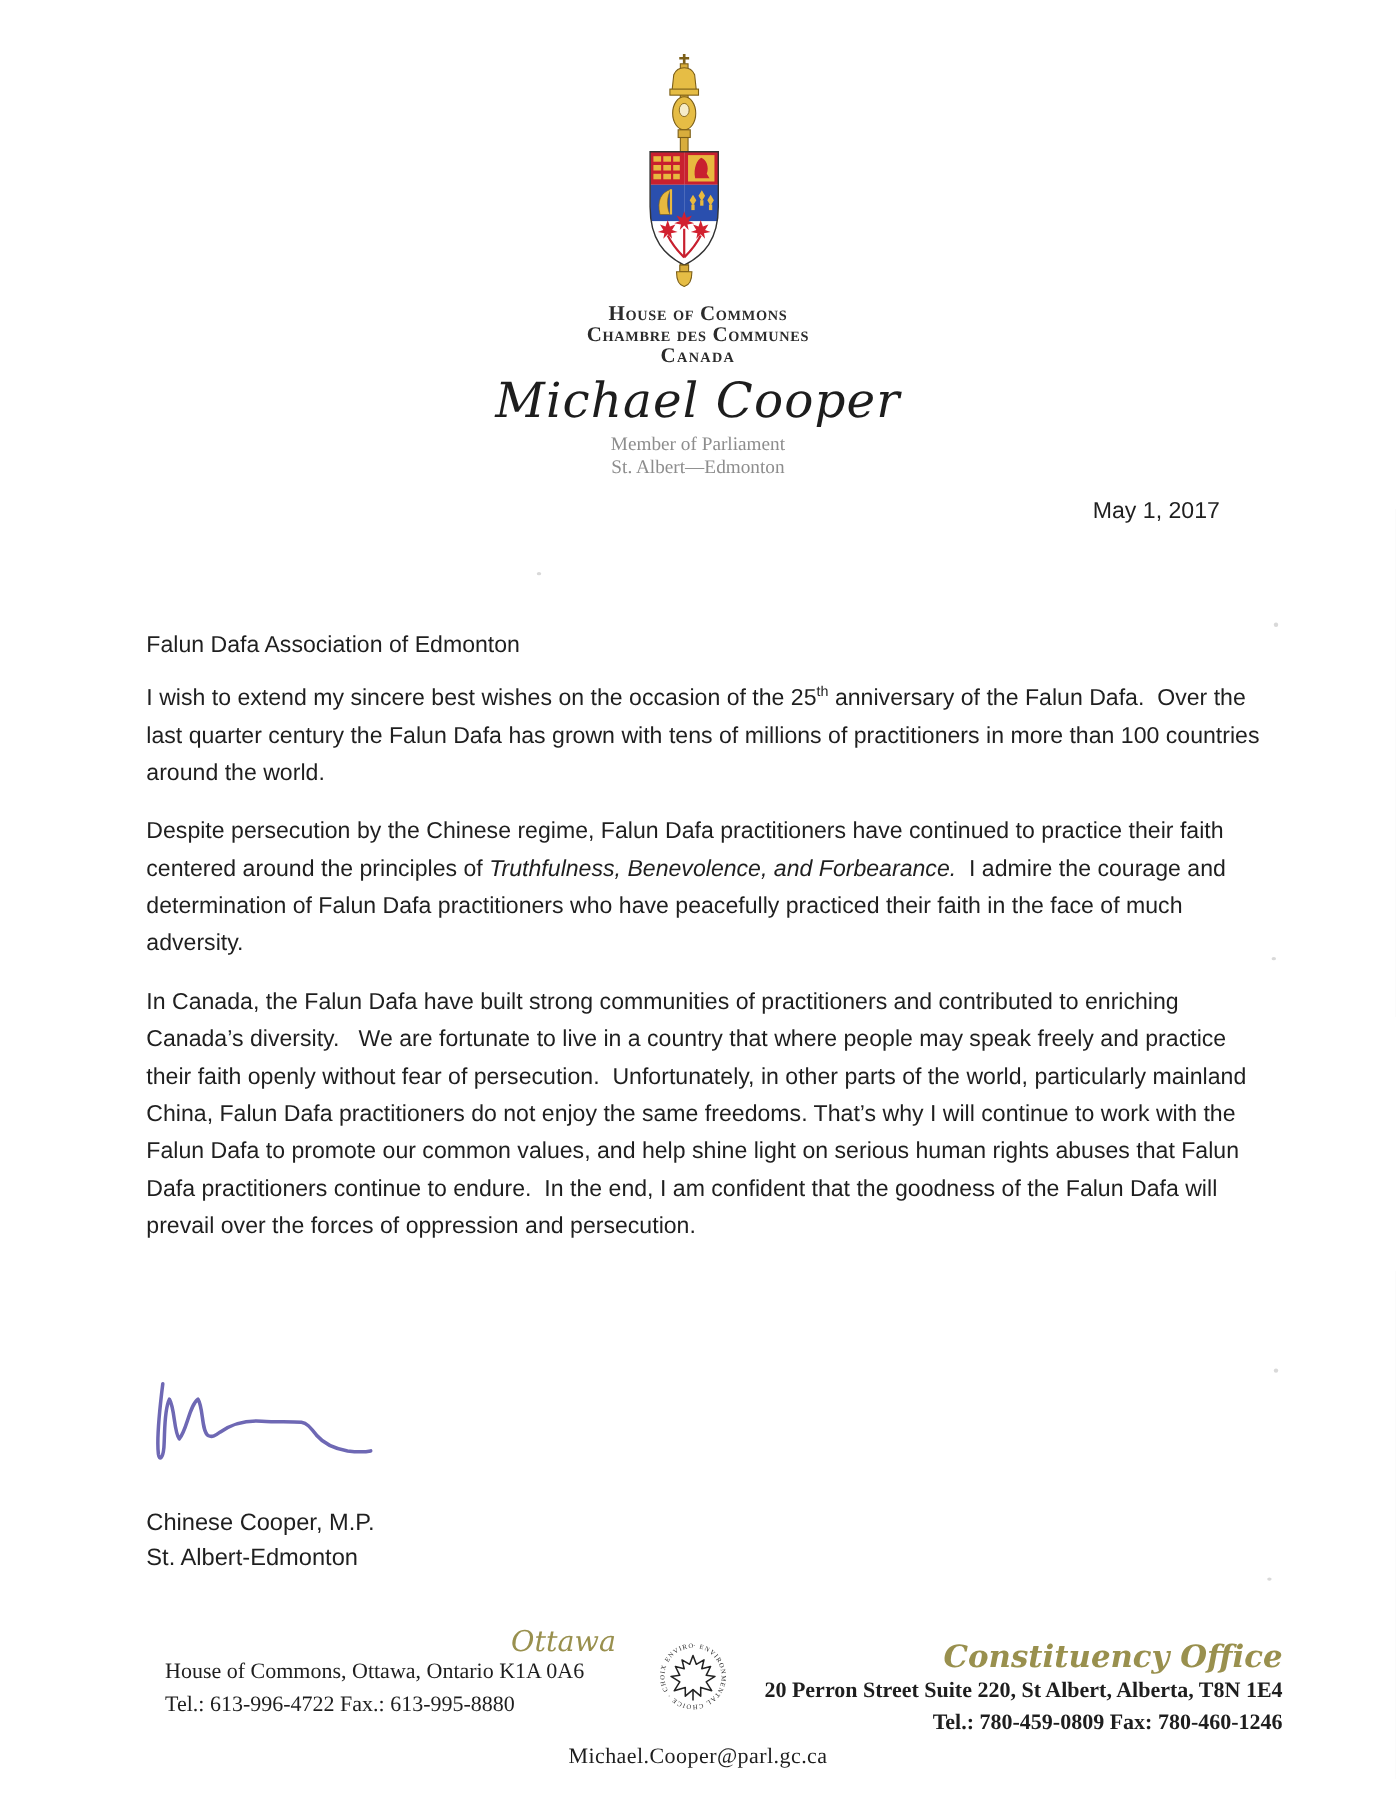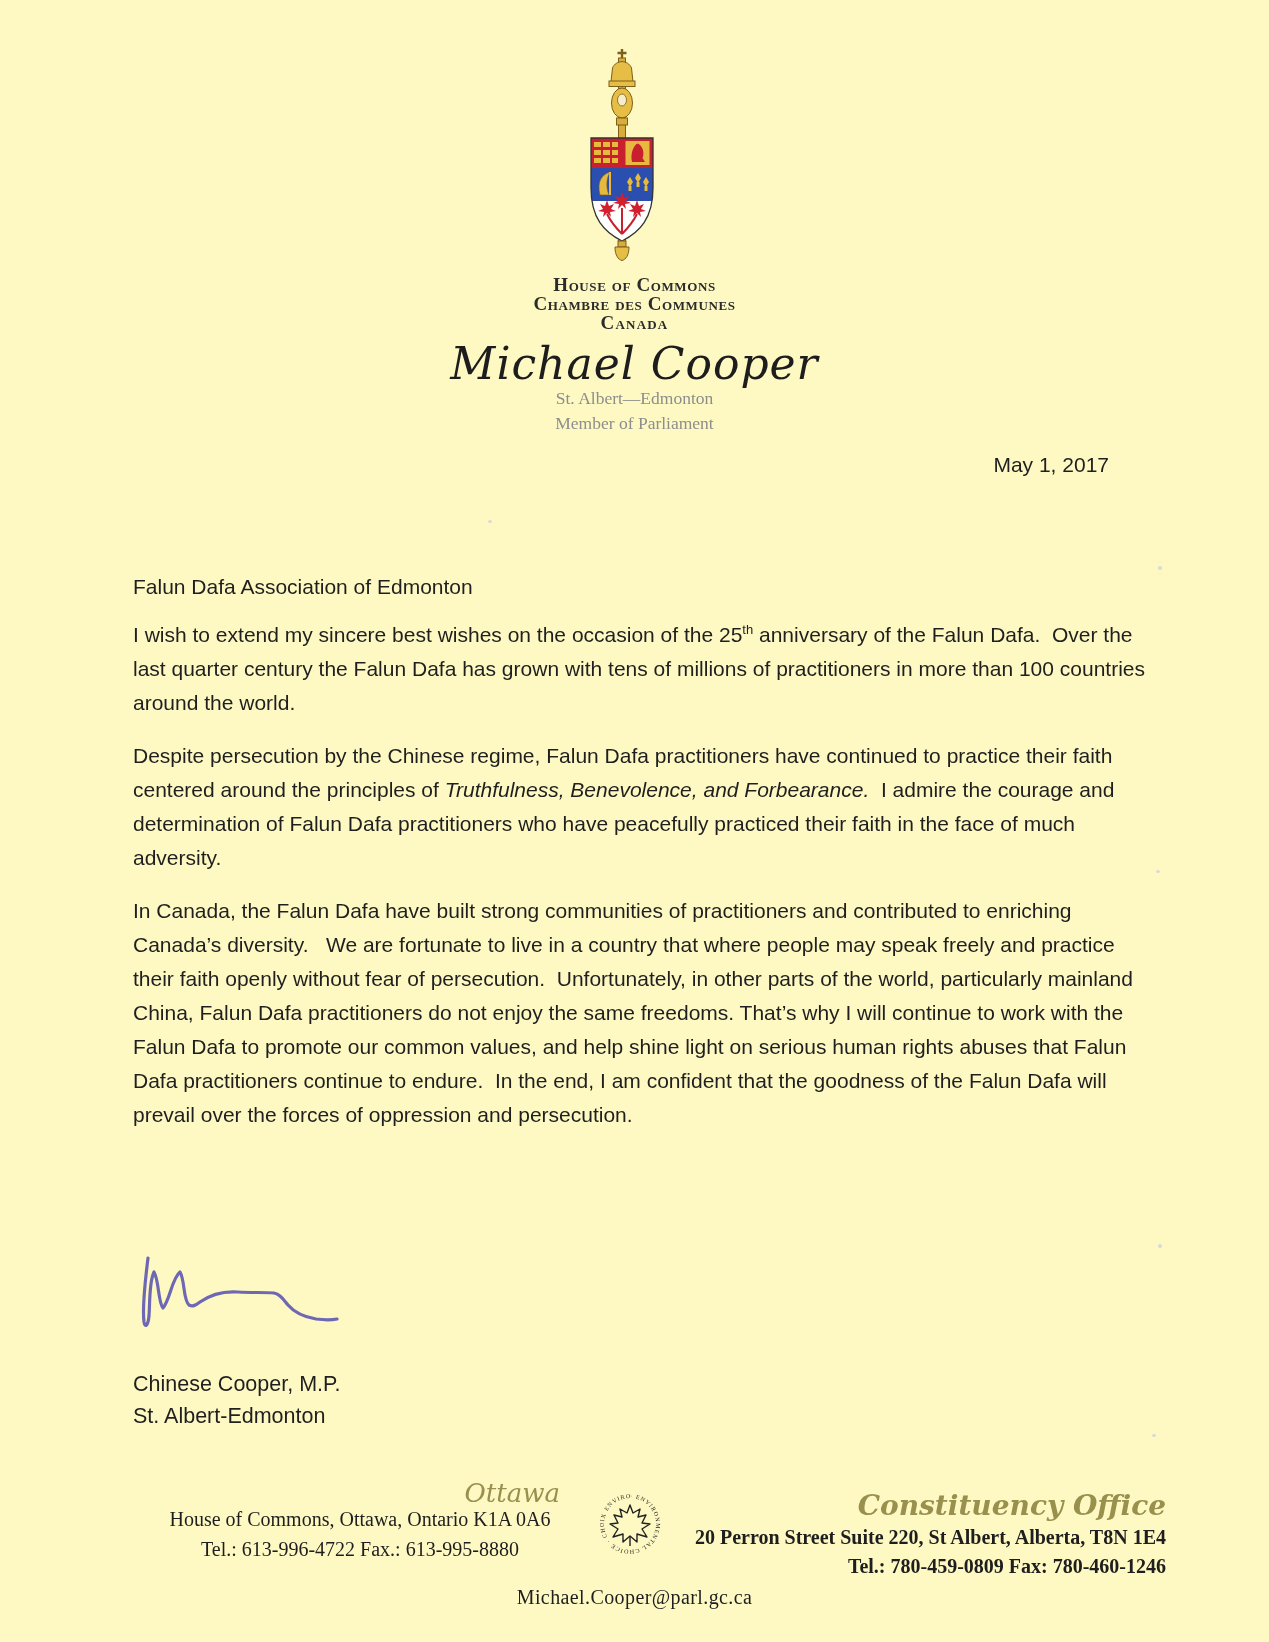--- a/index.html
+++ b/index.html
@@ -1,17 +1,17 @@
 <!DOCTYPE html>
 <html><head>
 <meta charset="utf-8">
 <style>
   html,body{margin:0;padding:0;background:#e8e8e8;}
   .page{
-    position:relative;width:1269px;height:1642px;background:#fef9c3;
+    position:relative;width:1269px;height:1642px;background:#ffffff;
     margin:0 auto;overflow:hidden;
     font-family:"Liberation Sans",sans-serif;color:#1f1f1f;
   }
   
   .letterhead{position:absolute;top:48px;left:0;width:100%;text-align:center;}
   .crest{display:inline-block;margin-left:-26px;}
   .org-lines{margin-top:8px;font-family:"Liberation Serif",serif;color:#2b2b2b;}
   .org-line{font-variant:small-caps;font-size:19px;line-height:19px;font-weight:600;letter-spacing:.6px;}
   .org-line.canada{letter-spacing:1.2px;}
   .member-script{
@@ -32,21 +32,21 @@
   
   .signature{position:absolute;left:136px;top:1248px;}
   .sig-block{position:absolute;left:133px;top:1368px;font-size:21.5px;line-height:32px;}
   
   .script-word{font-family:"DejaVu Serif",serif;font-style:italic;color:#99904e;}
   .footer-left{position:absolute;left:150px;top:1479px;width:420px;}
   .footer-left .script-word{display:block;text-align:right;padding-right:10px;font-size:26px;line-height:28px;}
   .footer-right{position:absolute;left:666px;top:1491px;width:500px;text-align:right;font-weight:bold;}
   .footer-right .script-word{display:block;font-size:28px;line-height:30px;}
   .addr{font-family:"Liberation Serif",serif;font-size:20px;line-height:24px;color:#1e1e1e;}
-  .footer-left .addr{text-align:center;}
+  .footer-left .addr{}
   .footer-left .addr.phone{margin-top:6px;}
   .footer-right .addr{margin-top:4px;}
   .footer-right .addr.phone{margin-top:5px;}
   .seal{position:absolute;left:598px;top:1492px;}
   .email-line{position:absolute;top:1586px;left:0;width:100%;text-align:center;
     font-family:"Liberation Serif",serif;font-size:20px;letter-spacing:.4px;color:#1e1e1e;}
   
   .speck{position:absolute;border-radius:50%;background:#d9d9d9;}
 </style>
 </head>
@@ -113,22 +113,22 @@
       <rect x="36" y="193" width="8" height="6" fill="#d8ad3c" stroke="#7c5f18" stroke-width="1"></rect>
       <path d="M33 199 C33 207 36 211.5 40 212.5 C44 211.5 47 207 47 199 Z" fill="#e6bd45" stroke="#7c5f18" stroke-width="1"></path>
     </svg>
 
     <div class="org-lines">
       <div class="org-line">House of Commons</div>
       <div class="org-line">Chambre des Communes</div>
       <div class="org-line canada">Canada</div>
     </div>
     <div class="member-script">Michael Cooper</div>
+    <div class="member-sub first">Member of Parliament</div>
     <div class="member-sub">St. Albert—Edmonton</div>
-    <div class="member-sub first">Member of Parliament</div>
   </div>
 
   <div class="date-line">May 1, 2017</div>
 
   <div class="body-block">
     <div class="recipient">Falun Dafa Association of Edmonton</div>
 
     <p class="para"><span>I wish to extend my sincere best wishes on the occasion of the 25</span><sup>th</sup><span> anniversary of the Falun Dafa.  Over the last quarter century the Falun Dafa has grown with tens of millions of practitioners in more than 100 countries around the world.</span></p>
 
     <p class="para"><span>Despite persecution by the Chinese regime, Falun Dafa practitioners have continued to practice their faith centered around the principles of </span><span class="ital">Truthfulness, Benevolence, and Forbearance.</span><span>  I admire the courage and determination of Falun Dafa practitioners who have peacefully practiced their faith in the face of much adversity.</span></p>

